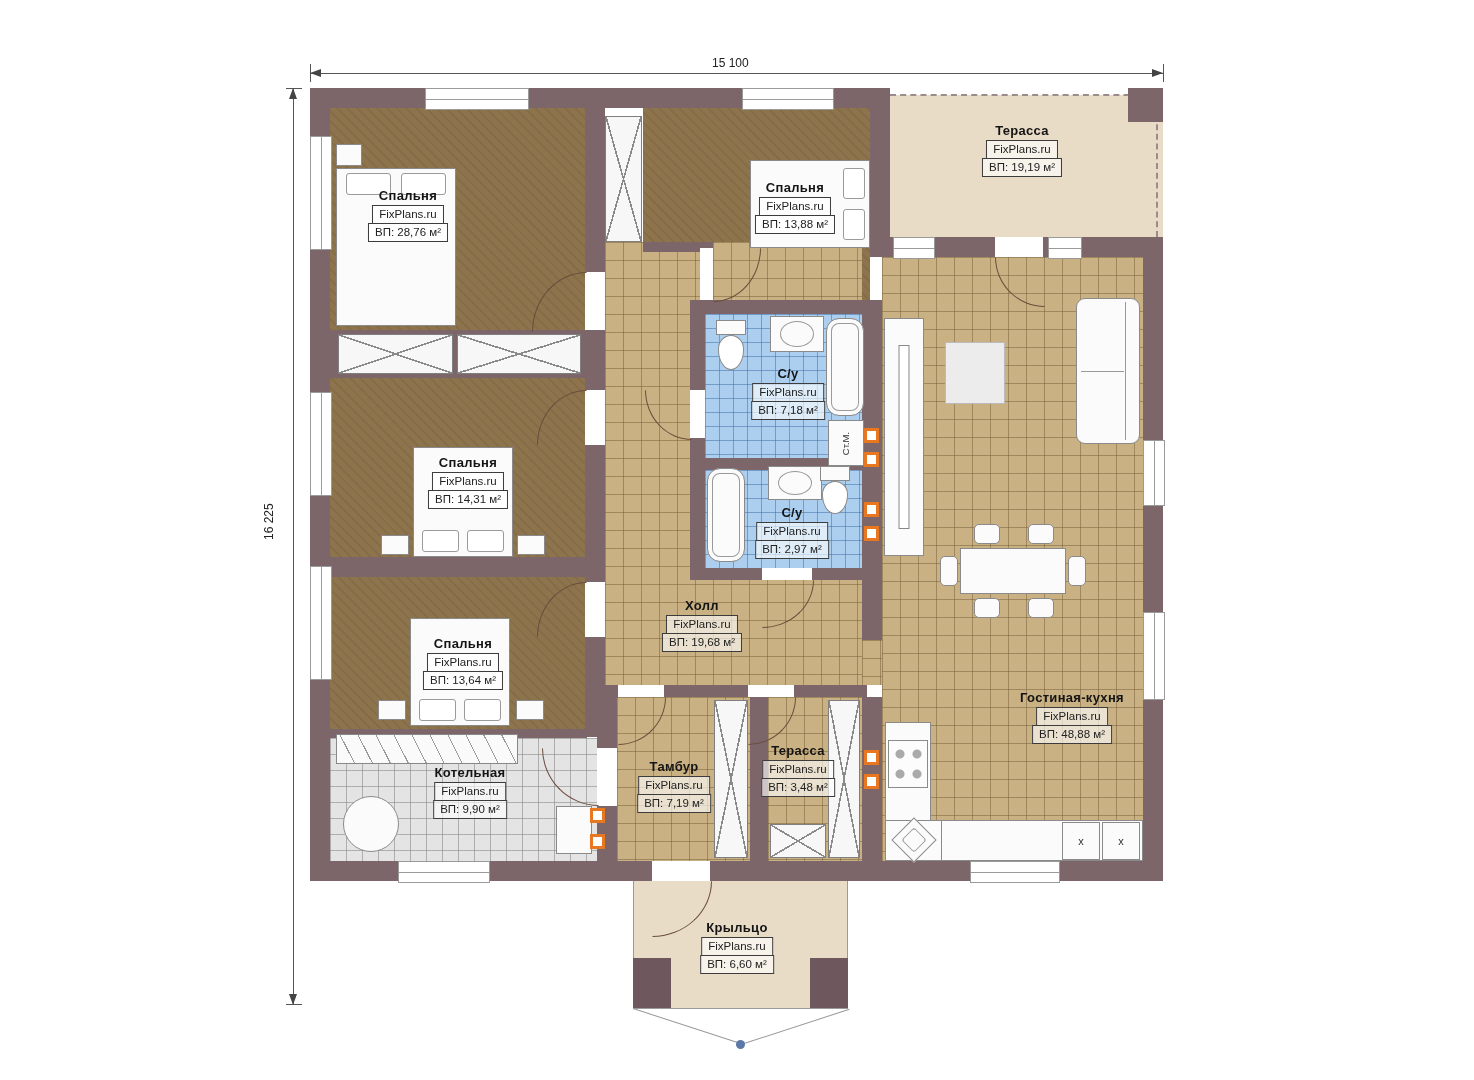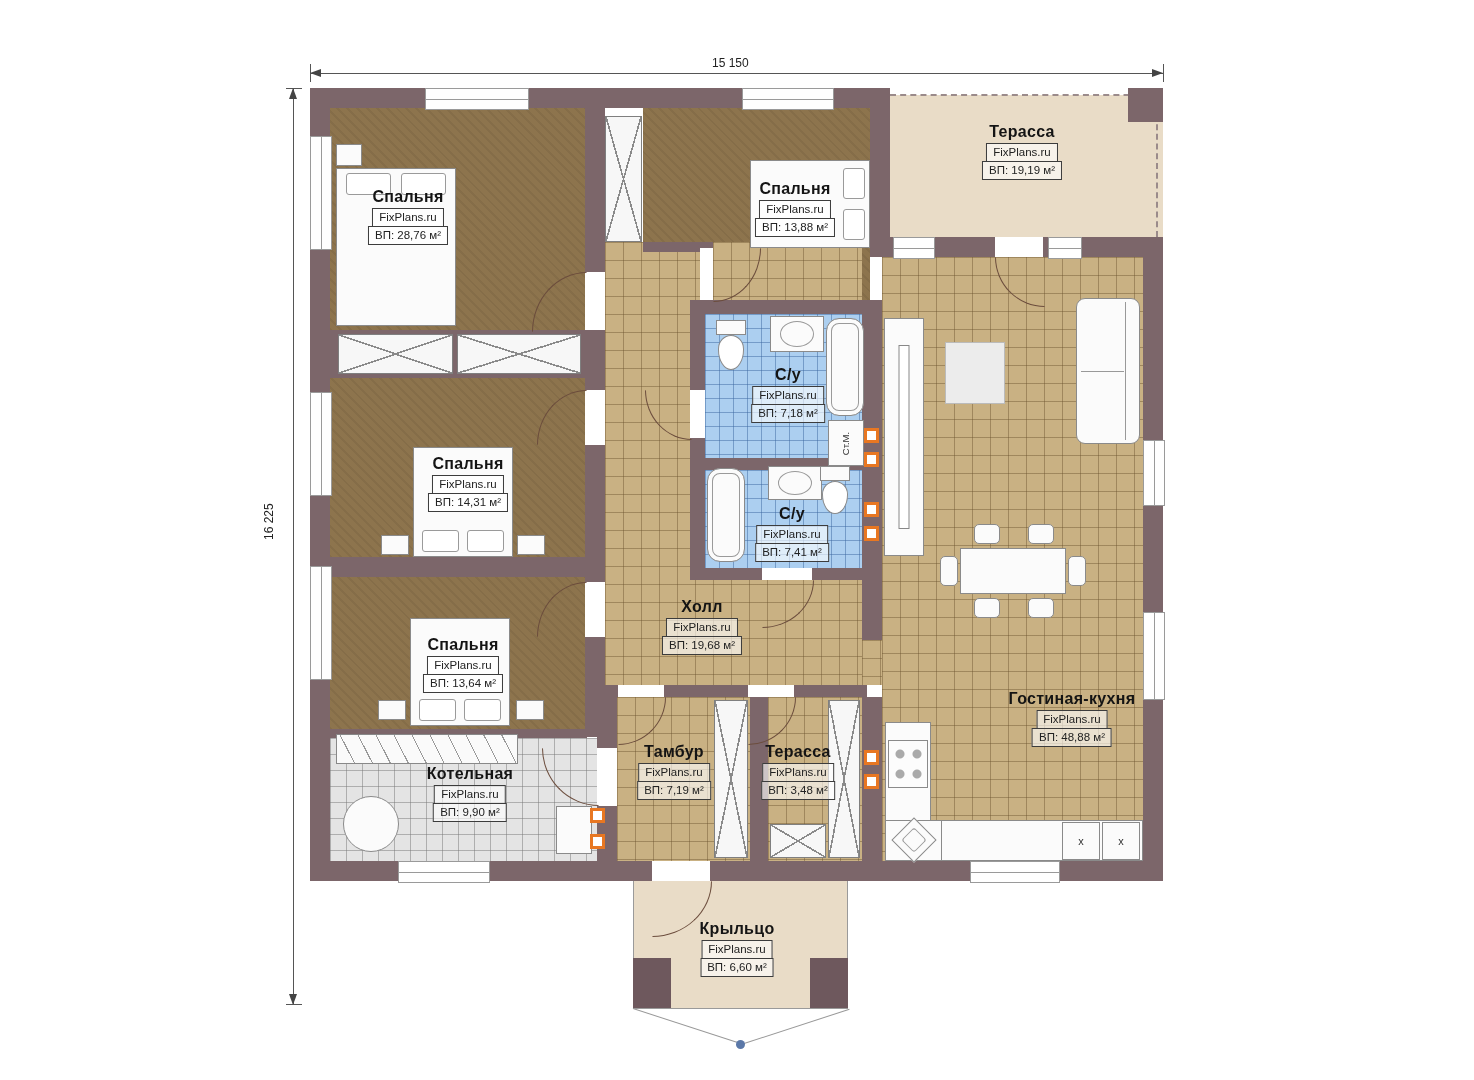--- a/index.html
+++ b/index.html
@@ -67,21 +67,21 @@
   .dsink::after{content:"";position:absolute;inset:6px;border:1px solid #999;border-radius:3px;}
   .boiler{border-radius:50%;}
   .hatch{background:#fafafa;border:1px solid #888;
     background-image:repeating-linear-gradient(63deg,transparent 0 15px,#999 15px 16px);}
   .stm{display:flex;align-items:center;justify-content:center;}
   .stm span{transform:rotate(-90deg);font-size:9.5px;color:#333;white-space:nowrap;}
   .om{position:absolute;width:15px;height:15px;background:#fff;border:3.5px solid var(--c-marker-orange,#e87722);
       z-index:24;box-sizing:border-box;}
   
   .rl{position:absolute;transform:translateX(-50%);display:flex;flex-direction:column;align-items:center;z-index:30;}
-  .rl .nm{font-weight:bold;font-size:16px;color:#141414;margin-bottom:2px;letter-spacing:.3px;white-space:nowrap;}
+  .rl .nm{font-weight:bold;font-size:13px;color:#141414;margin-bottom:2px;letter-spacing:.3px;white-space:nowrap;}
   .rl .bx{font-size:11.5px;color:#222;border:1px solid #3c3c3c;background:rgba(255,255,255,.62);
           padding:1px 6px;line-height:15px;white-space:nowrap;}
   .rl .bx + .bx{margin-top:-1px;}
   
   .dim{position:absolute;background:#555;z-index:5;}
   .dimtxt{position:absolute;font-size:12px;color:#222;z-index:5;white-space:nowrap;}
   .ah{position:absolute;width:0;height:0;z-index:6;}
   .dash-t{position:absolute;border-top:2px dashed #9b8b8b;z-index:9;}
   .dash-r{position:absolute;border-right:2px dashed #9b8b8b;z-index:9;}
   .thin{position:absolute;background:#9a9a9a;z-index:8;}
@@ -93,21 +93,21 @@
 </head>
 <body>
 
 <div id="stage">
 
   <div class="dim" style="left:310px;top:73px;width:853px;height:1px;"></div>
   <div class="ah" style="left:310px;top:69px;border-top:4px solid transparent;border-bottom:4px solid transparent;border-right:11px solid #444;"></div>
   <div class="ah" style="left:1152px;top:69px;border-top:4px solid transparent;border-bottom:4px solid transparent;border-left:11px solid #444;"></div>
   <div class="dim" style="left:310px;top:64px;width:1px;height:18px;"></div>
   <div class="dim" style="left:1163px;top:64px;width:1px;height:18px;"></div>
-  <div class="dimtxt" style="left:712px;top:56px;">15 150</div>
+  <div class="dimtxt" style="left:712px;top:56px;">15 100</div>
 
   <div class="dim" style="left:293px;top:88px;width:1px;height:917px;"></div>
   <div class="ah" style="left:289px;top:88px;border-left:4px solid transparent;border-right:4px solid transparent;border-bottom:11px solid #444;"></div>
   <div class="ah" style="left:289px;top:994px;border-left:4px solid transparent;border-right:4px solid transparent;border-top:11px solid #444;"></div>
   <div class="dim" style="left:286px;top:88px;width:16px;height:1px;"></div>
   <div class="dim" style="left:286px;top:1004px;width:16px;height:1px;"></div>
   <div class="dimtxt" style="left:262px;top:540px;transform:rotate(-90deg);transform-origin:left top;">16 225</div>
 
   <div class="floor f-beige" style="left:890px;top:95px;width:273px;height:142px;"></div>
   <div class="floor f-beige" style="left:633px;top:881px;width:215px;height:127px;"></div>
@@ -285,38 +285,38 @@
     <div class="bx">ВП: 14,31 м²</div>
   </div>
   <div class="rl" style="left:788px;top:366px;">
     <div class="nm">С/у</div>
     <div class="bx">FixPlans.ru</div>
     <div class="bx">ВП: 7,18 м²</div>
   </div>
   <div class="rl" style="left:792px;top:505px;">
     <div class="nm">С/у</div>
     <div class="bx">FixPlans.ru</div>
-    <div class="bx">ВП: 7,41 м²</div>
+    <div class="bx">ВП: 2,97 м²</div>
   </div>
   <div class="rl" style="left:463px;top:636px;">
     <div class="nm">Спальня</div>
     <div class="bx">FixPlans.ru</div>
     <div class="bx">ВП: 13,64 м²</div>
   </div>
   <div class="rl" style="left:702px;top:598px;">
     <div class="nm">Холл</div>
     <div class="bx">FixPlans.ru</div>
     <div class="bx">ВП: 19,68 м²</div>
   </div>
   <div class="rl" style="left:470px;top:765px;">
     <div class="nm">Котельная</div>
     <div class="bx">FixPlans.ru</div>
     <div class="bx">ВП: 9,90 м²</div>
   </div>
-  <div class="rl" style="left:674px;top:743px;">
+  <div class="rl" style="left:674px;top:759px;">
     <div class="nm">Тамбур</div>
     <div class="bx">FixPlans.ru</div>
     <div class="bx">ВП: 7,19 м²</div>
   </div>
   <div class="rl" style="left:798px;top:743px;">
     <div class="nm">Терасса</div>
     <div class="bx">FixPlans.ru</div>
     <div class="bx">ВП: 3,48 м²</div>
   </div>
   <div class="rl" style="left:1072px;top:690px;">

